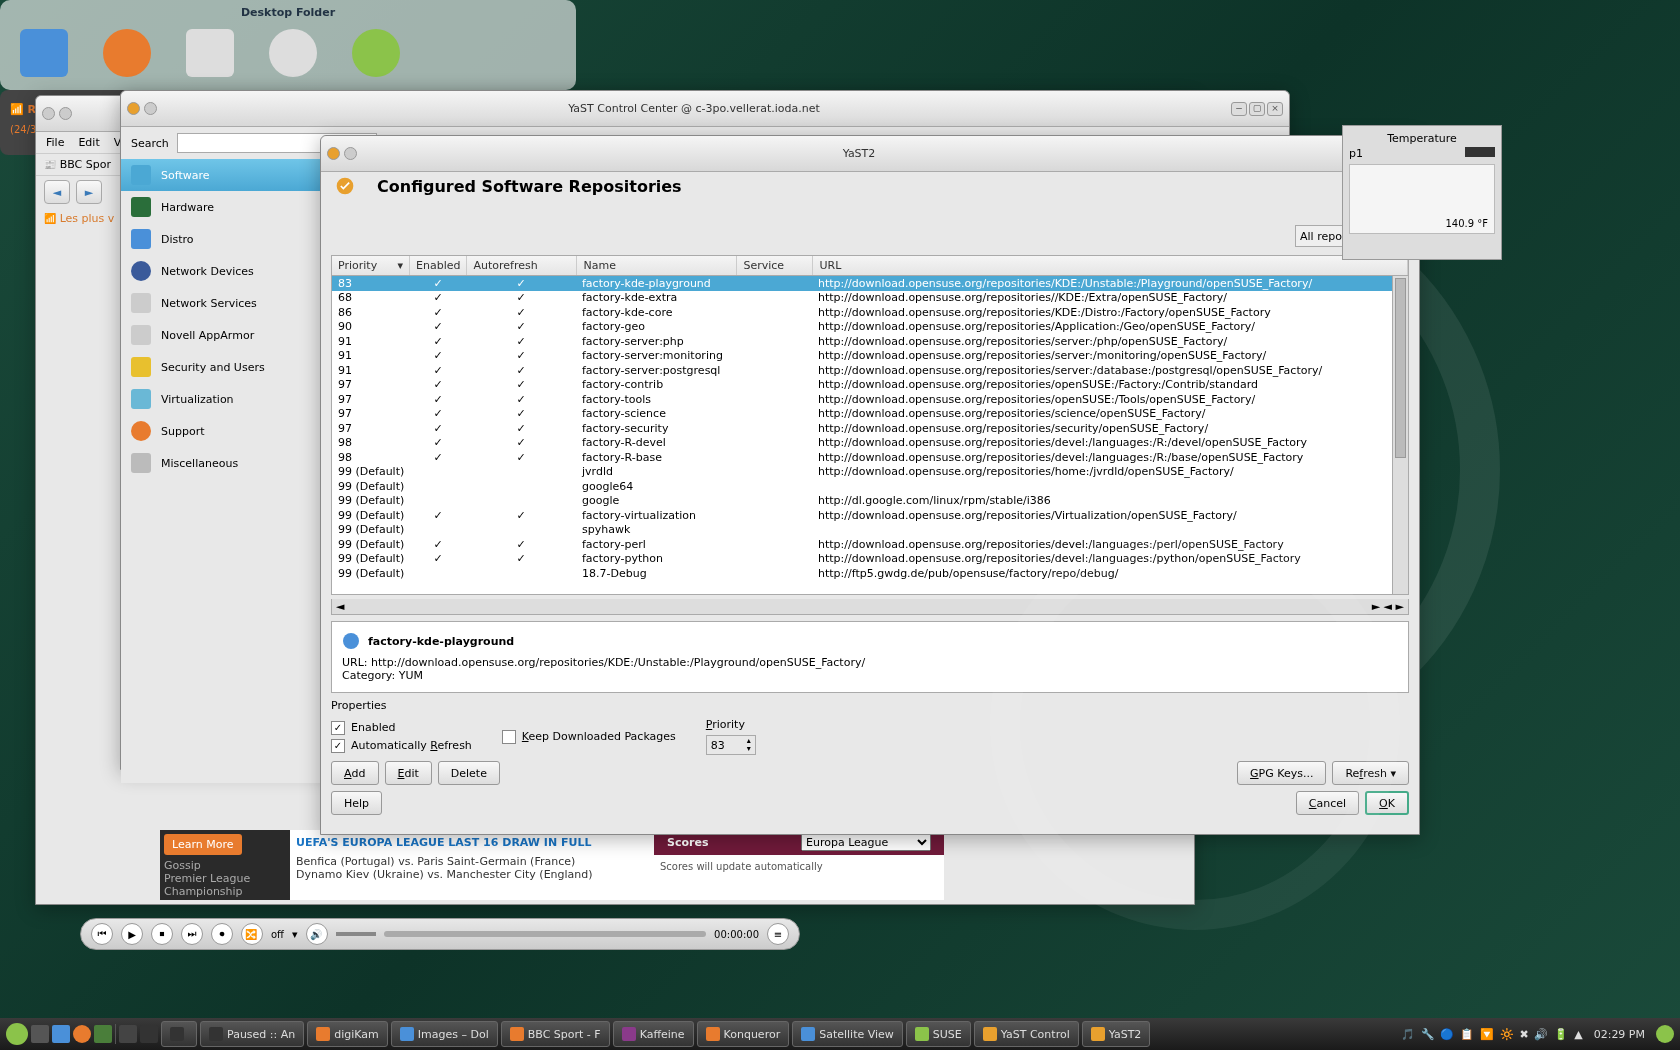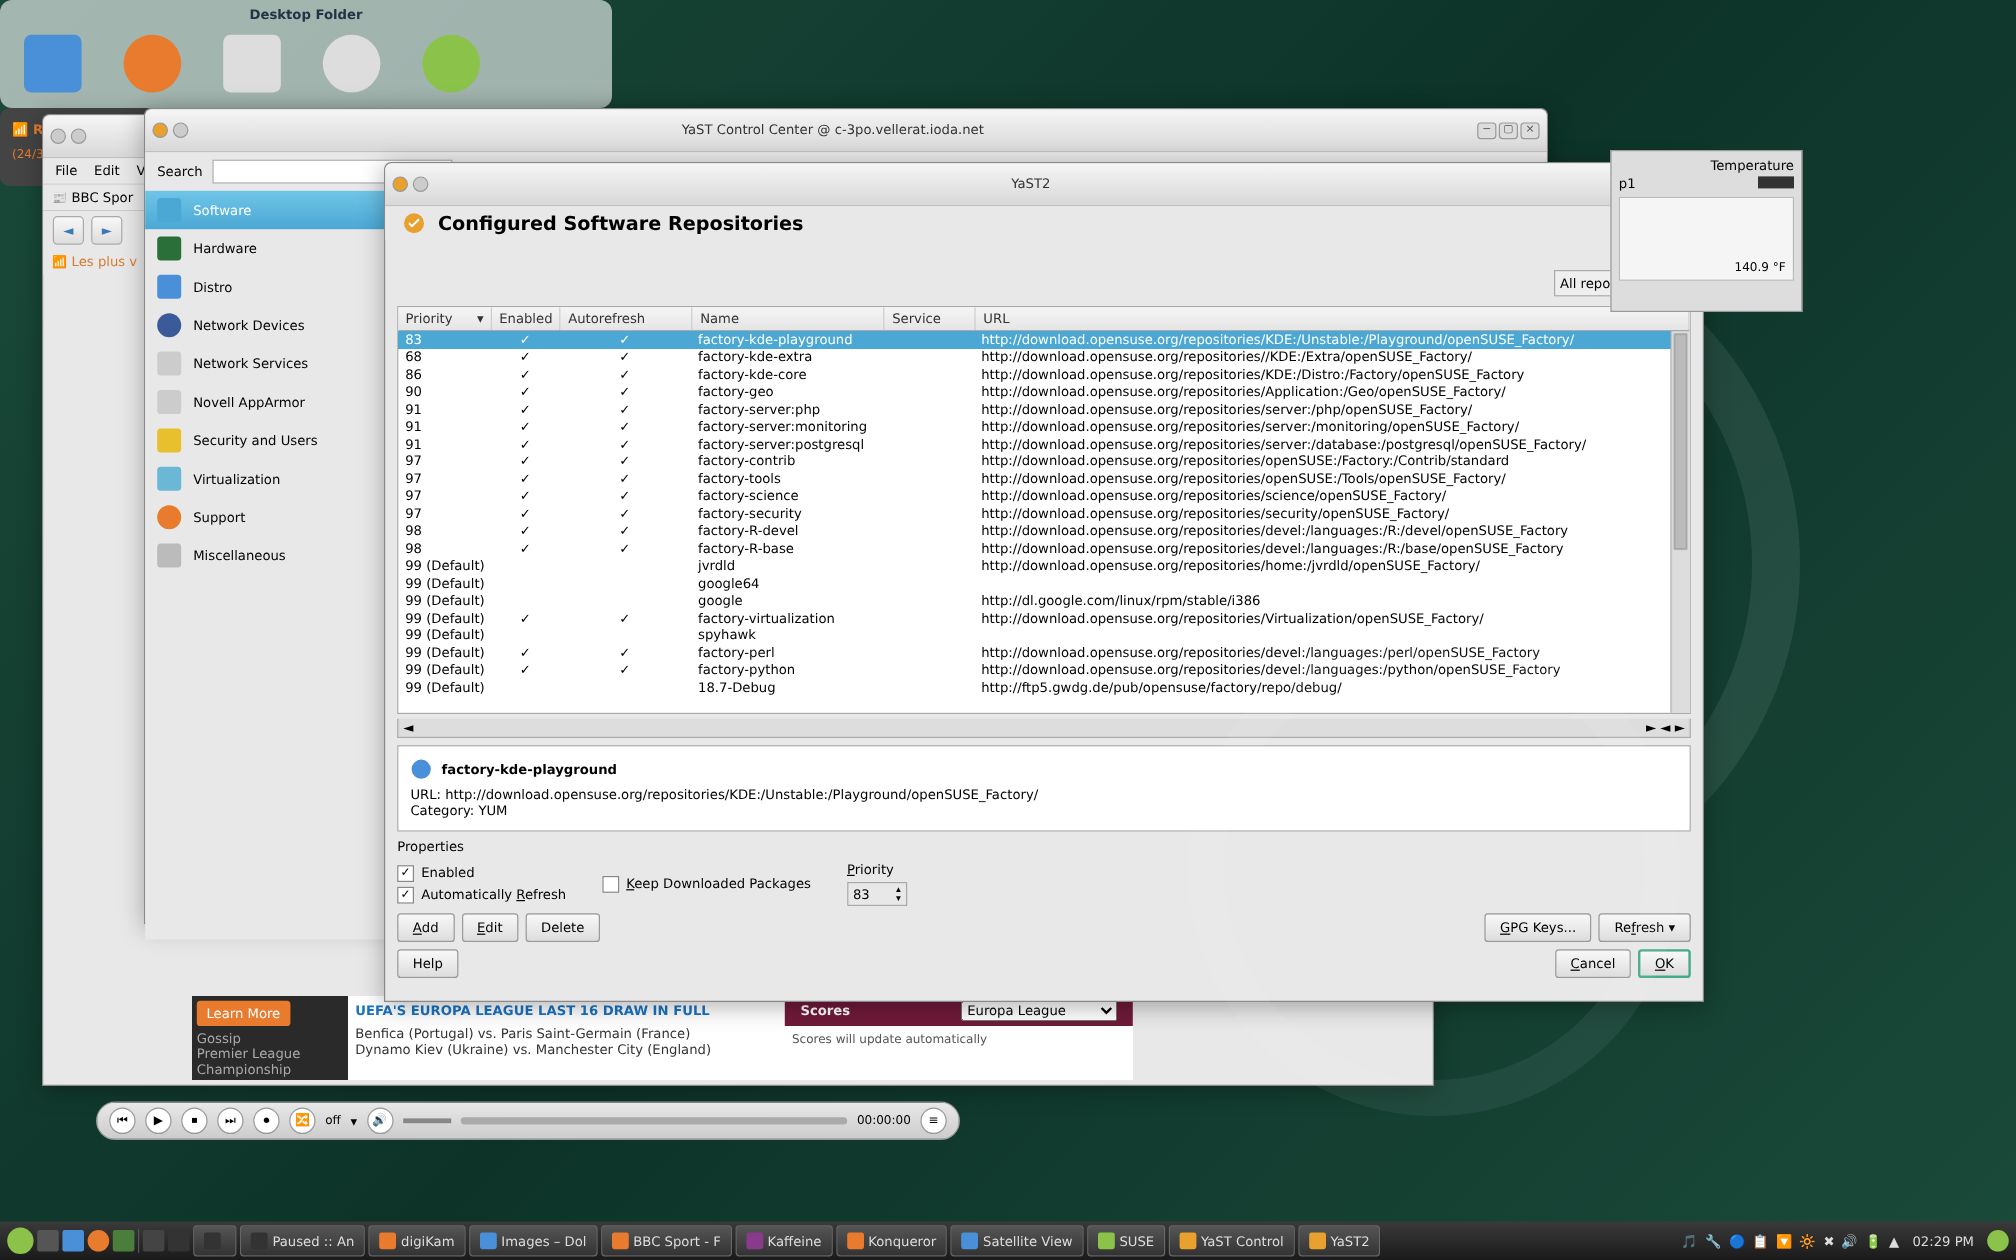--- a/index.html
+++ b/index.html
@@ -7,21 +7,21 @@
 body::before{content:"";position:absolute;right:180px;top:180px;width:500px;height:500px;border:40px solid rgba(255,255,255,0.08);border-radius:50%}
 body::after{content:"";position:absolute;right:280px;bottom:120px;width:350px;height:350px;border:30px solid rgba(255,255,255,0.06);border-radius:50%}
 .win{position:absolute;background:#e8e8e8;border:1px solid #888;border-radius:6px 6px 0 0;box-shadow:0 4px 20px rgba(0,0,0,0.3)}
 .titlebar{height:36px;background:linear-gradient(#f5f5f5,#d8d8d8);border-bottom:1px solid #aaa;border-radius:6px 6px 0 0;display:flex;align-items:center;padding:0 6px;justify-content:flex-end}
 .tb-left{display:flex;gap:4px}
 .tb-dot{width:13px;height:13px;border-radius:50%;background:#ccc;border:1px solid #999}
 .tb-title{flex:1;text-align:center;color:#333}
 .tb-right{display:flex;gap:2px}
 .tb-btn{width:16px;height:14px;background:#ddd;border:1px solid #999;border-radius:3px;text-align:center;line-height:11px;font-size:9px;color:#555}
 
-.desktop-folder{left:35px;top:0;width:510px;height:90px;background:rgba(255,255,255,0.6);border:none;border-radius:10px}
+.desktop-folder{left:35px;top:0;width:576px;height:90px;background:rgba(255,255,255,0.6);border:none;border-radius:10px}
 .df-title{text-align:center;padding:6px;font-weight:bold;color:#234}
 .df-icons{display:flex;gap:35px;padding:4px 20px}
 .df-ic{width:48px;height:48px;border-radius:6px}
 
 .rss{left:550px;top:0;width:280px;height:65px;background:#444;border:none;border-radius:8px;padding:10px;color:#ddd}
 .rss-logo{color:#e87b2e;font-weight:bold;font-size:14px}
 
 .browser{left:35px;top:95px;width:1160px;height:810px}
 .menubar{height:22px;background:#e8e8e8;display:flex;gap:14px;padding:0 10px;align-items:center;border-bottom:1px solid #ccc}
 .toolbar{height:32px;background:#e8e8e8;display:flex;align-items:center;gap:6px;padding:0 8px}
@@ -32,21 +32,21 @@
 .yast-search input{flex:0 0 200px;height:20px;border:1px solid #aaa;padding:0 4px}
 .yast-body{display:flex;height:calc(100% - 54px)}
 .cat-bar{flex:0 0 260px;background:#e8e8e8;border-right:1px solid #aaa}
 .cat-item{display:flex;align-items:center;gap:10px;padding:6px 10px;cursor:pointer}
 .cat-item.sel{background:linear-gradient(#6fc5e8,#4ba8d4);color:#fff}
 .cat-ic{width:20px;height:20px;border-radius:3px}
 .cc-main{flex:1;background:#fff}
 .cc-hdr{height:24px;background:linear-gradient(#6fc5e8,#4ba8d4);color:#fff;padding:4px 10px;font-weight:bold}
 
 .yast2{left:320px;top:135px;width:1100px;height:700px}
-.y2-hdr{display:flex;align-items:center;gap:10px;padding:4px 14px;background:#e8e8e8}
+.y2-hdr{display:flex;align-items:center;gap:22px;padding:4px 14px;background:#e8e8e8}
 .y2-hdr svg{width:20px;height:20px}
 .y2-title{font-size:16px;font-weight:bold}
 .y2-view{display:flex;justify-content:flex-end;padding:4px 14px;gap:6px;align-items:center}
 .y2-view select{width:110px;height:22px;border:1px solid #aaa}
 .repo-table{margin:4px 10px;border:1px solid #aaa;background:#fff;height:340px;position:relative;overflow:hidden}
 .rt-head{display:flex;background:linear-gradient(#f5f5f5,#e5e5e5);border-bottom:1px solid #aaa;height:20px;align-items:center}
 .rt-head>div{padding:0 6px;border-right:1px solid #ccc;height:100%;display:flex;align-items:center;color:#333}
 .col-pri{flex:0 0 78px}.col-en{flex:0 0 56px}.col-ar{flex:0 0 110px}.col-name{flex:0 0 160px}.col-svc{flex:0 0 76px}.col-url{flex:1}
 .rt-body{overflow-y:auto;height:306px}
 .rt-row{display:flex;height:14.5px;align-items:center;font-size:11px}
@@ -493,21 +493,21 @@
         <div class="btn">Help</div>
       </div>
     <div class="btns-right">
       <div class="btn"><u>C</u>ancel</div>
       <div class="btn primary"><u>O</u>K</div>
     </div>
   </div>
 </div>
 
 <div class="temp-widget">
-  <div style="display:flex;justify-content:flex-end">
+  <div style="display:flex;justify-content:center">
       <span>Temperature</span>
     </div>
   <div style="display:flex;justify-content:space-between;margin-top:2px">
       <span>p1</span>
       <span style="width:30px;height:10px;background:#333;display:inline-block"></span>
     </div>
   <div class="temp-graph">
       <div class="temp-val">140.9 °F</div>
     </div>
 </div>

